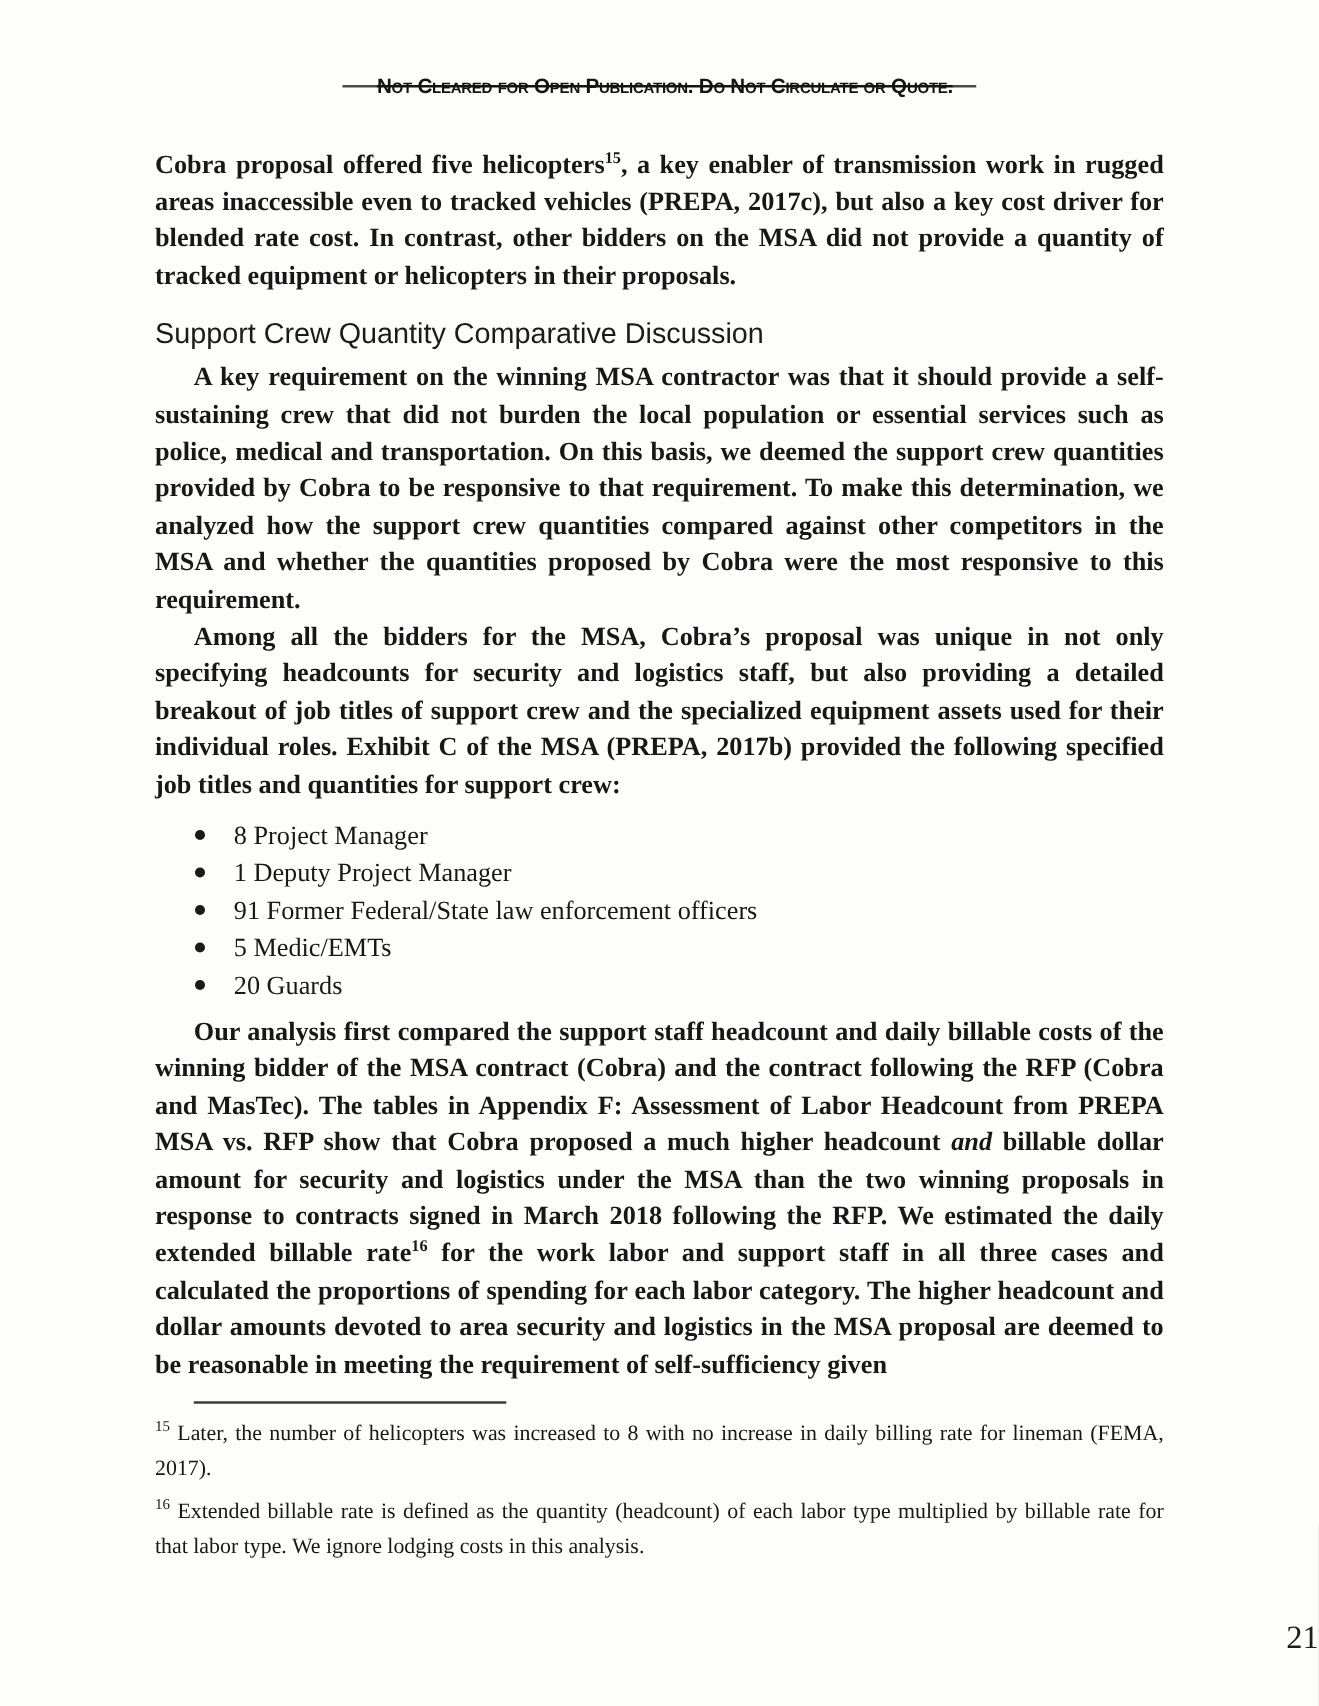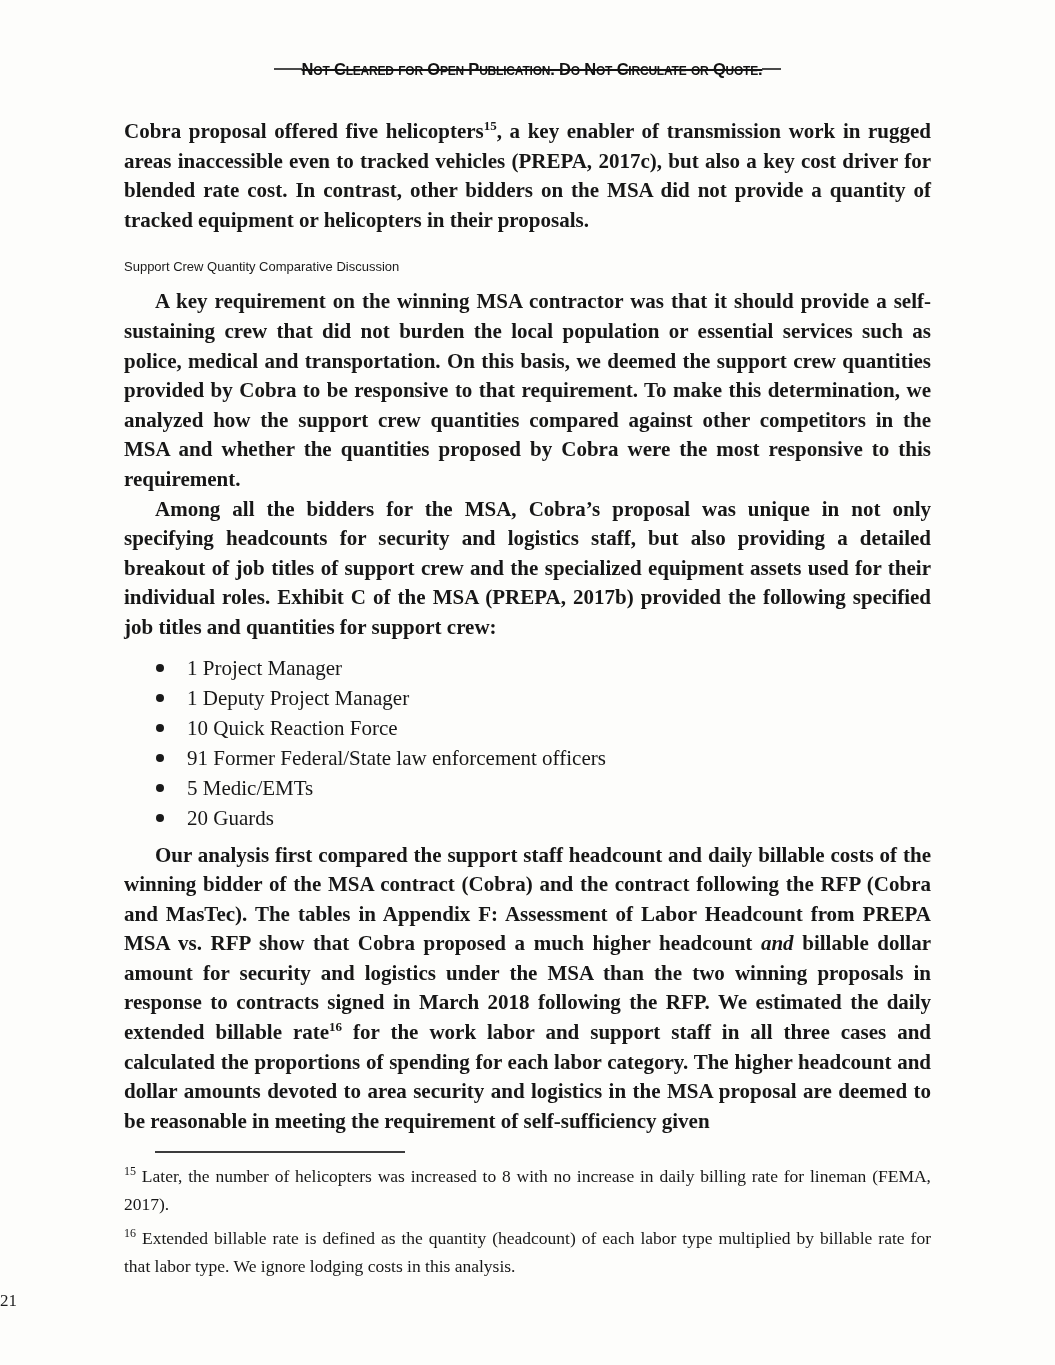--- a/index.html
+++ b/index.html
@@ -58,21 +58,21 @@
   .fn-ref {
     font-size: 13px;
     line-height: 0;
     vertical-align: super;
   }
   .italic { font-style: italic; }
 
   
   .section-heading {
     font-family: "Liberation Sans", sans-serif;
-    font-size: 13px;
+    font-size: 23px;
     font-weight: 400;
     color: #1b1b1b;
     margin: 20px 0 9px 0;
     line-height: 23px;
   }
 
   
   .crew-list {
     list-style: none;
     margin: 10px 0 8px 0;
@@ -104,23 +104,23 @@
     line-height: 27.5px;
     text-align: justify;
   }
   .footnote .fn-ref { font-size: 12px; }
 
   
   .page-number {
     position: absolute;
     left: 0;
     right: 0;
-    bottom: 54px;
-    text-align: left;
-    font-size: 17px;
+    bottom: 40px;
+    text-align: right;
+    font-size: 26px;
     color: #1d1d1d;
   }
 </style>
 </head>
 <body>
 
 <div class="page">
 
   <div class="disclaimer">
     <span class="strike-ext left"></span>
@@ -130,23 +130,22 @@
 
   <p class="body-para first"><span>Cobra proposal offered five helicopters</span><sup class="fn-ref">15</sup><span>, a key enabler of transmission work in rugged areas inaccessible even to tracked vehicles (PREPA, 2017c), but also a key cost driver for blended rate cost.  In contrast, other bidders on the MSA did not provide a quantity of tracked equipment or helicopters in their proposals.</span></p>
 
   <h2 class="section-heading">Support Crew Quantity Comparative Discussion</h2>
 
   <p class="body-para indent">A key requirement on the winning MSA contractor was that it should provide a self-sustaining crew that did not burden the local population or essential services such as police, medical and transportation. On this basis, we deemed the support crew quantities provided by Cobra to be responsive to that requirement. To make this determination, we analyzed how the support crew quantities compared against other competitors in the MSA and whether the quantities proposed by Cobra were the most responsive to this requirement.</p>
 
   <p class="body-para indent">Among all the bidders for the MSA, Cobra’s proposal was unique in not only specifying headcounts for security and logistics staff, but also providing a detailed breakout of job titles of support crew and the specialized equipment assets used for their individual roles. Exhibit C of the MSA (PREPA, 2017b) provided the following specified job titles and quantities for support crew:</p>
 
   <ul class="crew-list">
-    <li class="crew-item"><span class="bullet-dot"></span><span>1 Project Manager</span></li>
+    <li class="crew-item"><span class="bullet-dot"></span><span>8 Project Manager</span></li>
     <li class="crew-item"><span class="bullet-dot"></span><span>1 Deputy Project Manager</span></li>
-    <li class="crew-item"><span class="bullet-dot"></span><span>10 Quick Reaction Force</span></li>
     <li class="crew-item"><span class="bullet-dot"></span><span>91 Former Federal/State law enforcement officers</span></li>
     <li class="crew-item"><span class="bullet-dot"></span><span>5 Medic/EMTs</span></li>
     <li class="crew-item"><span class="bullet-dot"></span><span>20 Guards</span></li>
   </ul>
 
   <p class="body-para indent"><span>Our analysis first compared the support staff headcount and daily billable costs of the winning bidder of the MSA contract (Cobra) and the contract following the RFP (Cobra and MasTec). The tables in Appendix F: Assessment of Labor Headcount from PREPA MSA vs. RFP show that Cobra proposed a much higher headcount </span><span class="italic">and</span><span> billable dollar amount for security and logistics under the MSA than the two winning proposals in response to contracts signed in March 2018 following the RFP. We estimated the daily extended billable rate</span><sup class="fn-ref">16</sup><span> for the work labor and support staff in all three cases and calculated the proportions of spending for each labor category. The higher headcount and dollar amounts devoted to area security and logistics in the MSA proposal are deemed to be reasonable in meeting the requirement of self-sufficiency given</span></p>
 
   <div class="footnote-sep"></div>
 
   <p class="footnote"><sup class="fn-ref">15</sup><span> Later, the number of helicopters was increased to 8 with no increase in daily billing rate for lineman (FEMA, 2017).</span></p>

